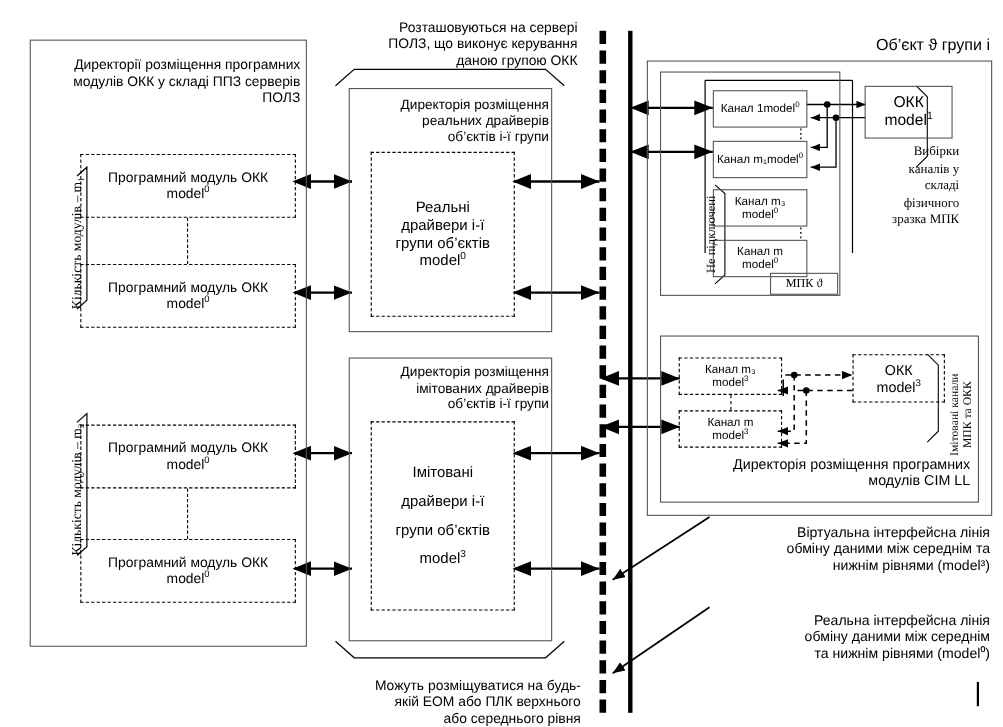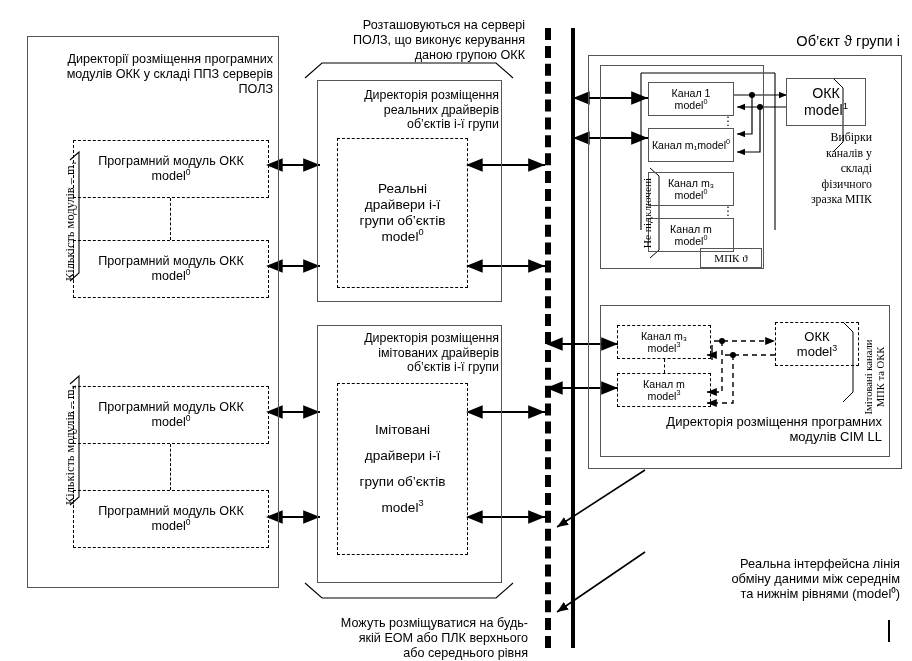--- a/index.html
+++ b/index.html
@@ -184,21 +184,21 @@
 
   <div class="iface-dashed" style="left:545px;top:28px;height:620px;"></div>
   <div class="iface-solid" style="left:571px;top:28px;height:620px;"></div>
 
   <div class="txt" style="left:600px;top:33px;width:300px;font-size:14.6px;">Об’єкт ϑ  групи і</div>
 
   <div class="box solid" style="left:588px;top:55px;width:314px;height:414px;"></div>
 
   <div class="box solid" style="left:600px;top:65px;width:164px;height:204px;"></div>
 
-  <div class="box solid ctr" style="left:648px;top:82px;width:86px;height:34px;flex-direction:column;font-size:10.6px;">
+  <div class="box solid ctr" style="left:648px;top:82px;width:86px;height:34px;flex-direction:row;font-size:10.6px;">
     <span>Канал 1</span>
     <span>
       <span>model</span><sup>0</sup>
     </span>
   </div>
   <div class="txt" style="left:648px;top:114px;width:86px;font-size:12px;">⋮</div>
   <div class="box solid ctr" style="left:648px;top:128px;width:86px;height:34px;flex-direction:row;font-size:10.6px;">
     <span>Канал m₁</span>
     <span>
       <span>model</span><sup>0</sup>
@@ -262,18 +262,21 @@
   </div>
 
   <div class="vlabel up serif" style="left:823px;top:362px;width:104px;height:30px;font-size:10.6px;text-align:center;">
     <span style="white-space:pre-line;line-height:1.15;">Імітовані канали
 МПК та ОКК</span>
   </div>
 
   <div class="txt" style="left:608px;top:414px;width:274px;font-size:13px;">Директорія розміщення програмних
 модулів CIM LL</div>
 
+  <div class="txt" style="left:588px;top:476px;width:312px;font-size:12.8px;">Віртуальна інтерфейсна лінія
+обміну даними між середнім та
+нижнім рівнями (model³)</div>
   <div class="txt" style="left:588px;top:556px;width:312px;font-size:12.8px;">Реальна інтерфейсна лінія
 обміну даними між середнім
 та нижнім рівнями (model⁰)</div>
 
   <div class="box" style="left:888px;top:620px;width:0;height:22px;border-left:2.4px solid #000;"></div>
 </div>
 
 </body></html>

